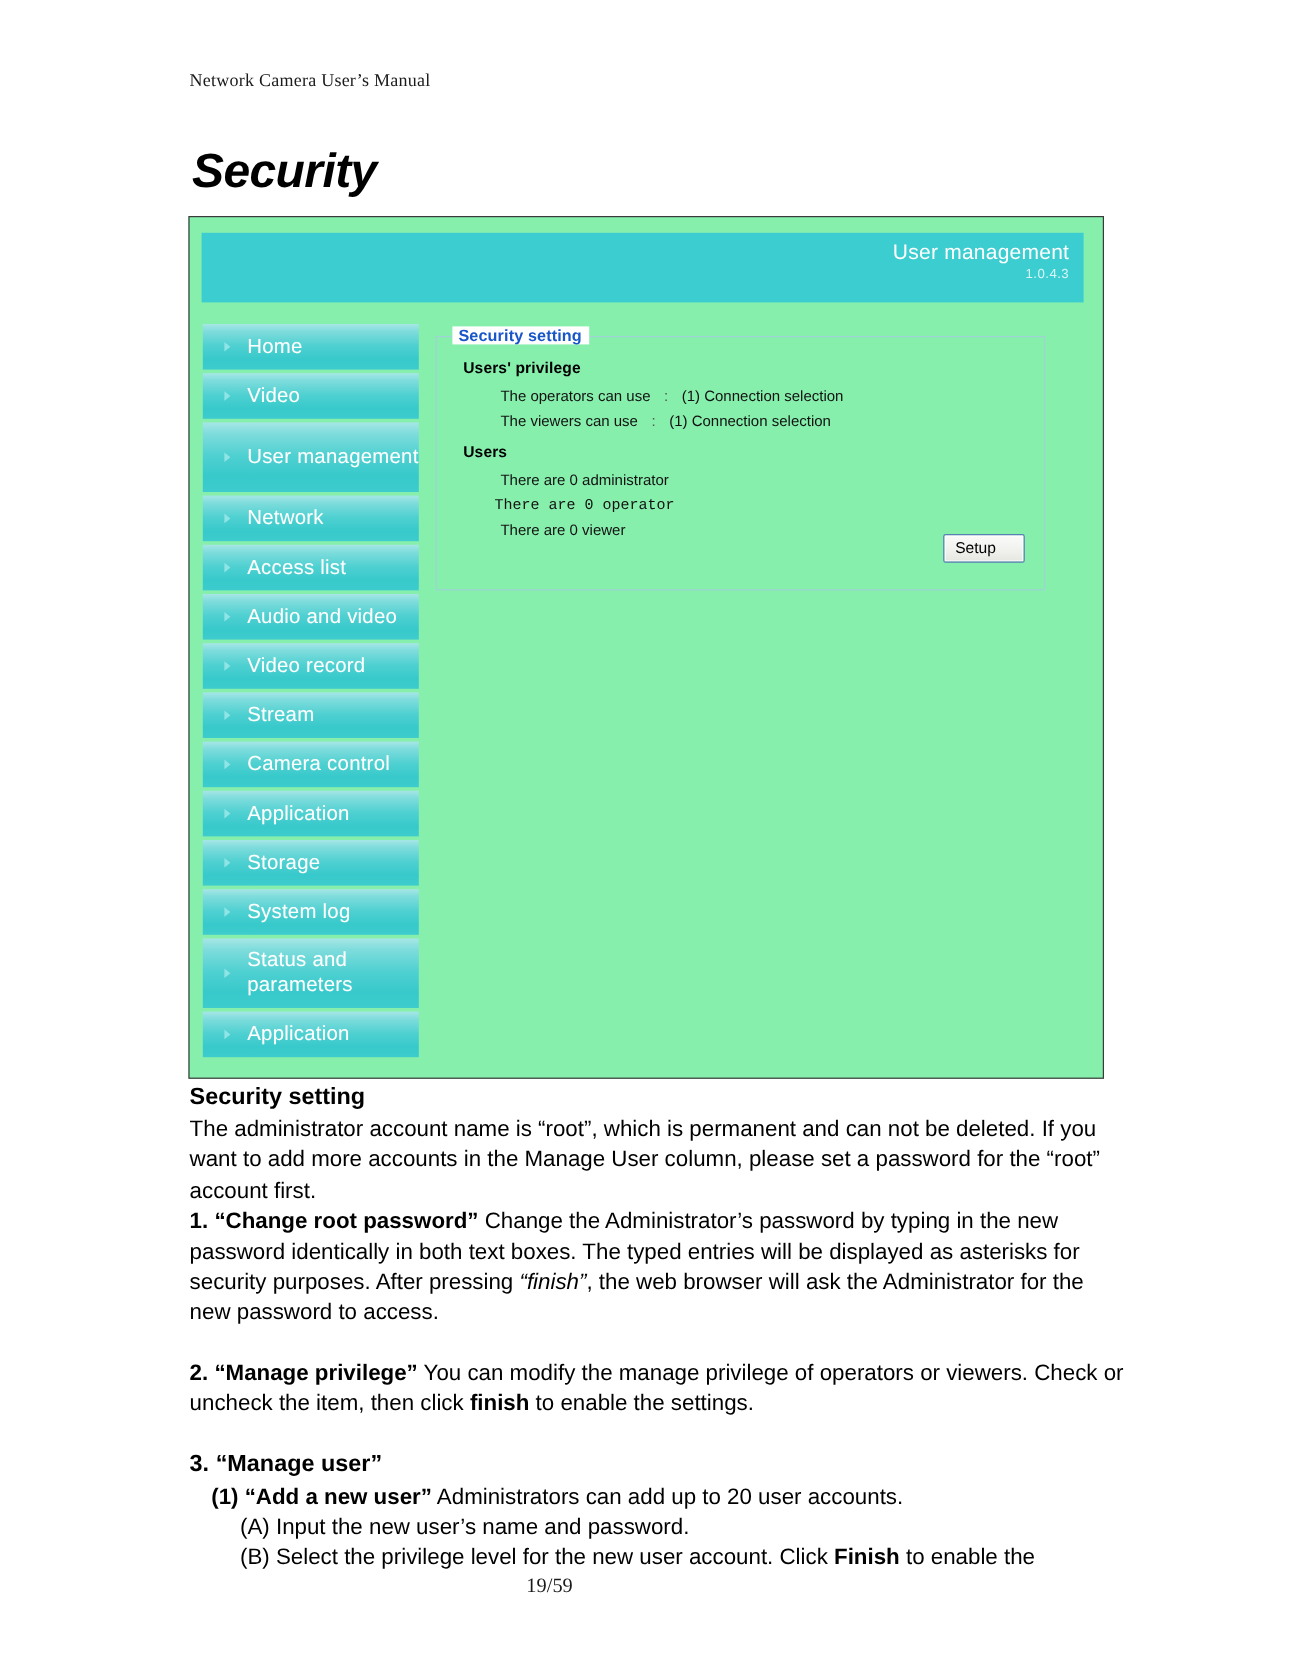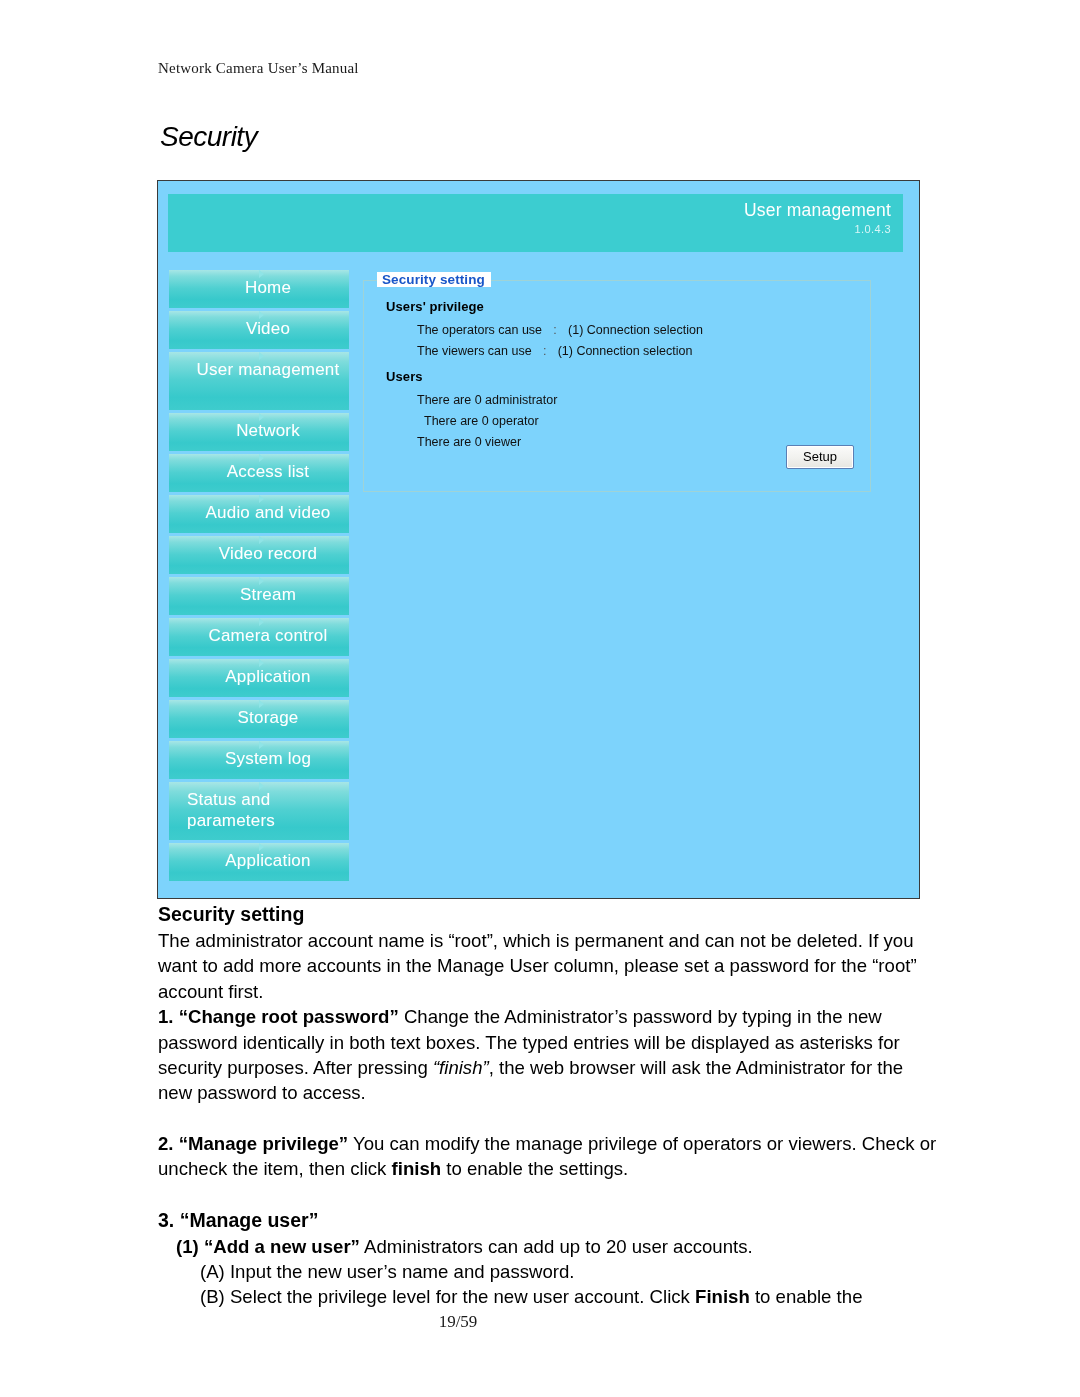--- a/index.html
+++ b/index.html
@@ -28,35 +28,35 @@
     white-space: nowrap;
   }
 
   
   .chapter-title {
     position: absolute;
     left: 160px;
     top: 121px;
     font-family: "Liberation Sans", sans-serif;
     font-style: italic;
-    font-weight: normal;
-    font-size: 28px;
+    font-weight: bold;
+    font-size: 40px;
     letter-spacing: -0.5px;
     color: #000;
   }
 
   
   .shot {
     position: absolute;
     left: 157px;
     top: 180px;
     width: 763px;
     height: 719px;
     border: 1.5px solid #3a3a3a;
-    background: #7dd3fc;
+    background: #86efac;
     box-sizing: border-box;
   }
 
   .shot-header {
     position: absolute;
     left: 10px;
     top: 13px;
     width: 735px;
     height: 58px;
     background: #3ccdd0;
@@ -101,21 +101,20 @@
                 #7fdcdc 16%,
                 #4fd0d1 48%,
                 #37c9cb 78%,
                 #3ecccd 100%);
     color: #ffffff;
     font-size: 17px;
     letter-spacing: .2px;
     display: flex;
     align-items: center;
     padding: 0 0 0 18px;
-    flex-direction: column;
   }
   .nav-item.one-line { height: 38px; }
   .nav-item.two-line { height: 58px; }
 
   .nav-bullet {
     width: 0;
     height: 0;
     border-top: 4px solid transparent;
     border-bottom: 4px solid transparent;
     border-left: 5px solid #8fe4e6;
@@ -182,21 +181,20 @@
     min-width: 48px;
     padding: 3px 9px 4px 9px;
     font-size: 13px;
     font-family: "Liberation Sans", sans-serif;
     color: #000;
     background: linear-gradient(to bottom, #fbfbfa 0%, #f1f1ee 55%, #e6e6e1 100%);
     border: 1px solid #5a7fb5;
     border-radius: 2px;
     box-shadow: inset 0 0 0 1px #ffffff;
     cursor: pointer;
-    text-align: center;
   }
 
   
   .body-copy {
     position: absolute;
     left: 158px;
     top: 901px;
     width: 780px;
     font-family: "Liberation Sans", sans-serif;
     font-size: 18.6px;
@@ -309,21 +307,21 @@
         <span>The operators can use</span><span class="colon">:</span><span>(1) Connection selection</span>
       </div>
 
       <div class="grp-line" style="left:53px; top:63px;">
         <span>The viewers can use</span><span class="colon">:</span><span>(1) Connection selection</span>
       </div>
 
       <div class="grp-title" style="left:22px; top:88px;">Users</div>
 
       <div class="grp-line" style="left:53px; top:112px;">There are 0 administrator</div>
-      <div class="grp-line" style="left:60px; top:133px;">There are 0 operator</div>
+      <div class="grp-line" style="left:48px; top:133px;font-family:Liberation Mono, monospace;">There are 0 operator</div>
       <div class="grp-line" style="left:53px; top:154px;">There are 0 viewer</div>
 
       <div class="setup-button">Setup</div>
     </div>
   </div>
 </div>
 
 <div class="body-copy">
   <p class="sec-head">Security setting</p>
 

